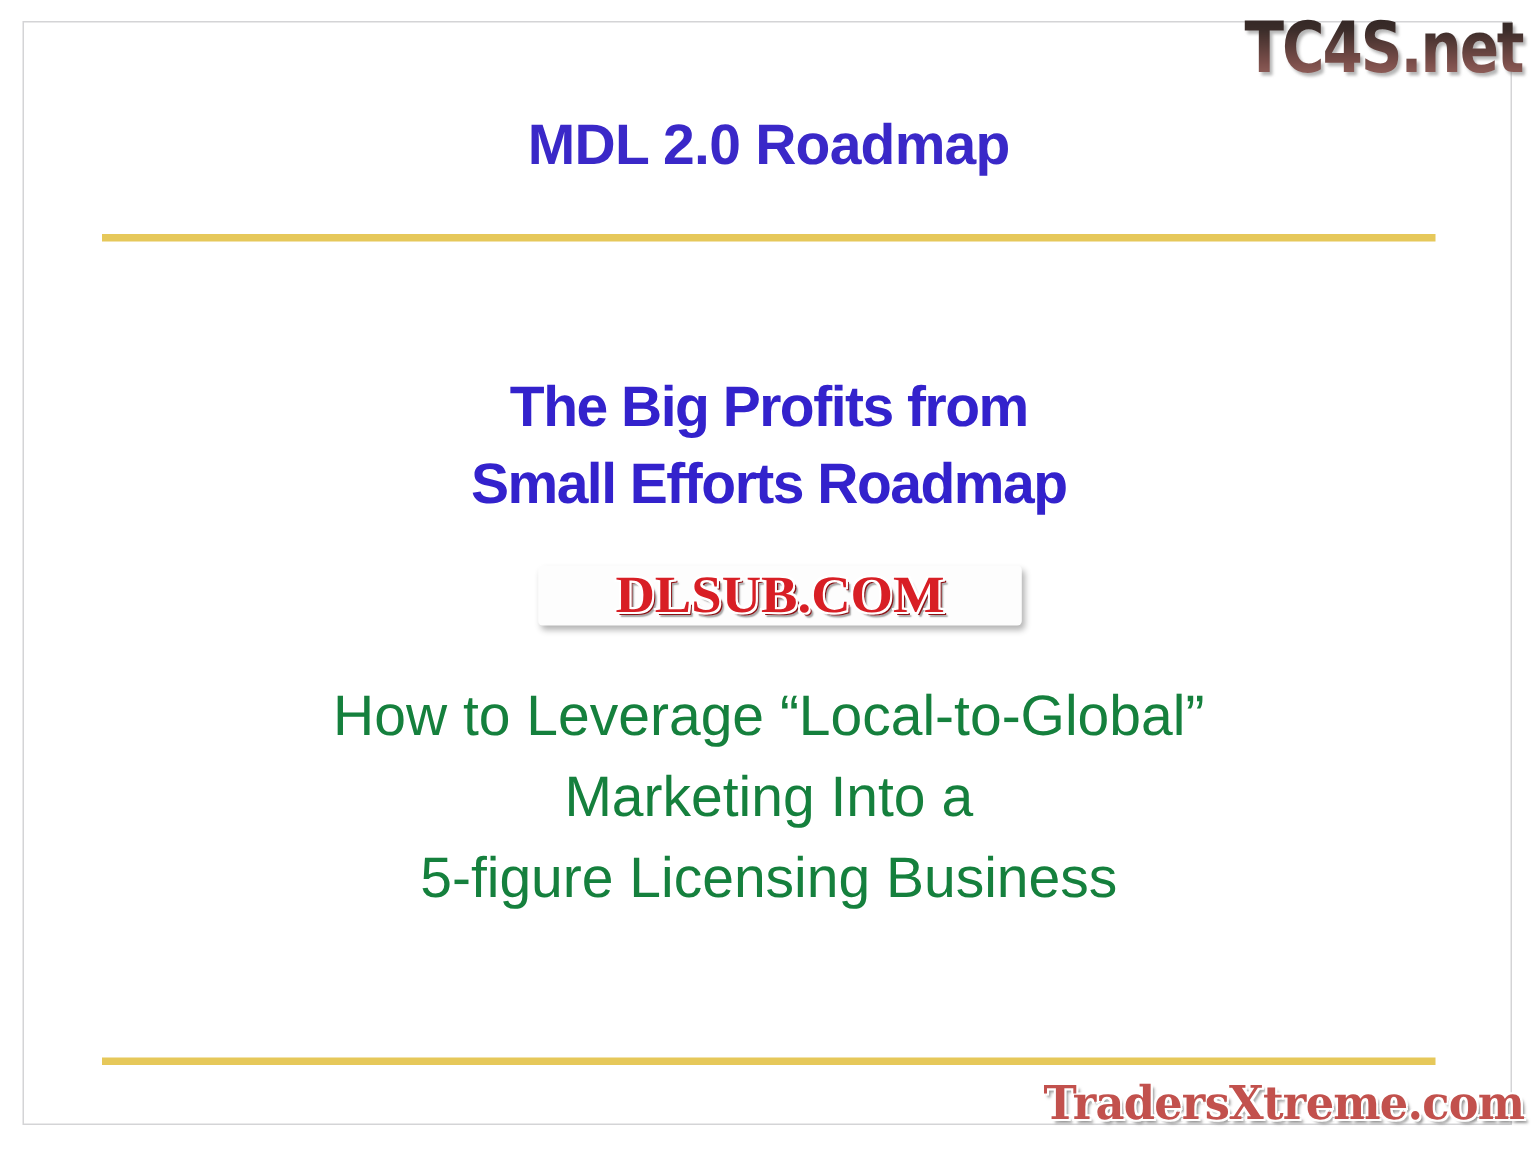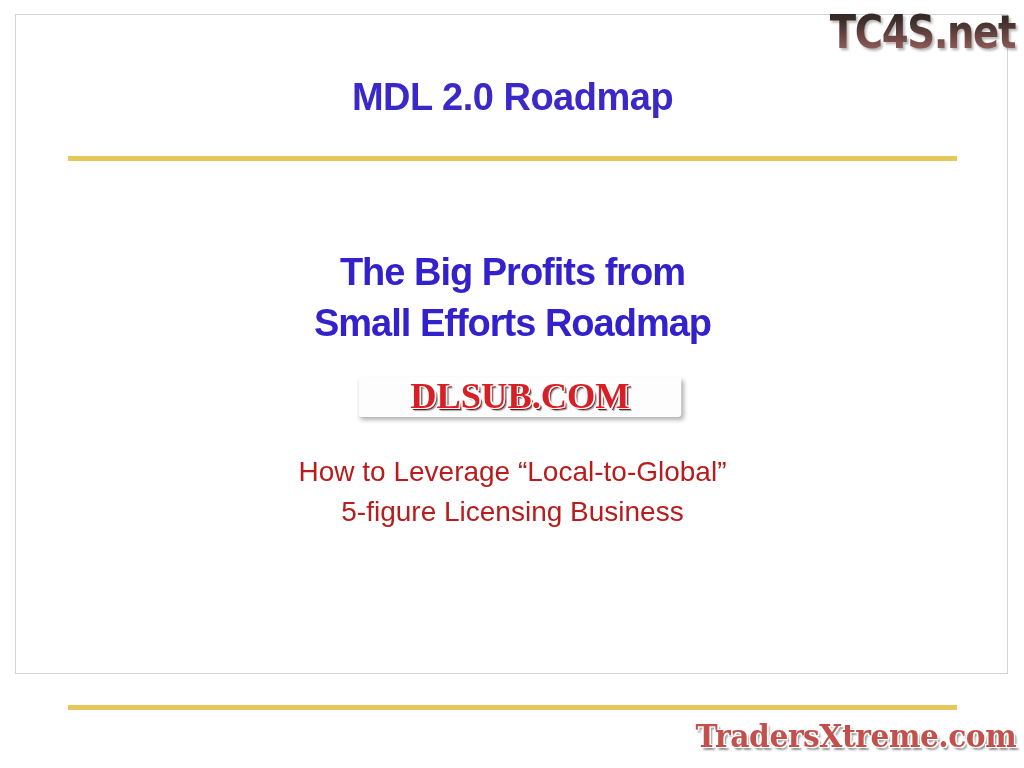--- a/index.html
+++ b/index.html
@@ -15,21 +15,21 @@
     font-family: "Liberation Sans", sans-serif;
     position: relative;
   }
 
   
   #slide-frame {
     position: absolute;
     left: 15px;
     top: 14px;
     width: 993px;
-    height: 660px;
+    height: 736px;
     box-sizing: border-box;
     background: #ffffff;
     border: 1px solid #d4d4d6;
     box-shadow: 0 0 0 0 transparent;
   }
 
   
   #slide-title {
     position: absolute;
     left: 0;
@@ -74,22 +74,22 @@
 
   
   #subtitle {
     position: absolute;
     left: 0;
     top: 437px;
     width: 993px;
     text-align: center;
     font-family: "Liberation Sans", sans-serif;
     font-weight: normal;
-    font-size: 28px;
-    color: #b91c1c;
+    font-size: 38px;
+    color: #15803d;
     line-height: 1.42;
   }
   #subtitle .sub-line { display: block; white-space: nowrap; }
 
   
   #watermark-dlsub {
     position: absolute;
     left: 349px;
     top: 362px;
     width: 310px;
@@ -173,20 +173,21 @@
 
   <div id="headline">
     <span class="hl-line">The Big Profits from</span>
     <span class="hl-line">Small Efforts Roadmap</span>
   </div>
 
   <div id="watermark-dlsub">DLSUB.COM</div>
 
   <div id="subtitle">
     <span class="sub-line">How to Leverage “Local-to-Global”</span>
+    <span class="sub-line">Marketing Into a</span>
     <span class="sub-line">5-figure Licensing Business</span>
   </div>
 
   <div class="gold-rule" id="rule-bottom"></div>
 
 </div>
 
 <div id="watermark-tc4s">TC4S.net</div>
 
 <div id="watermark-traders">TradersXtreme.com</div>

